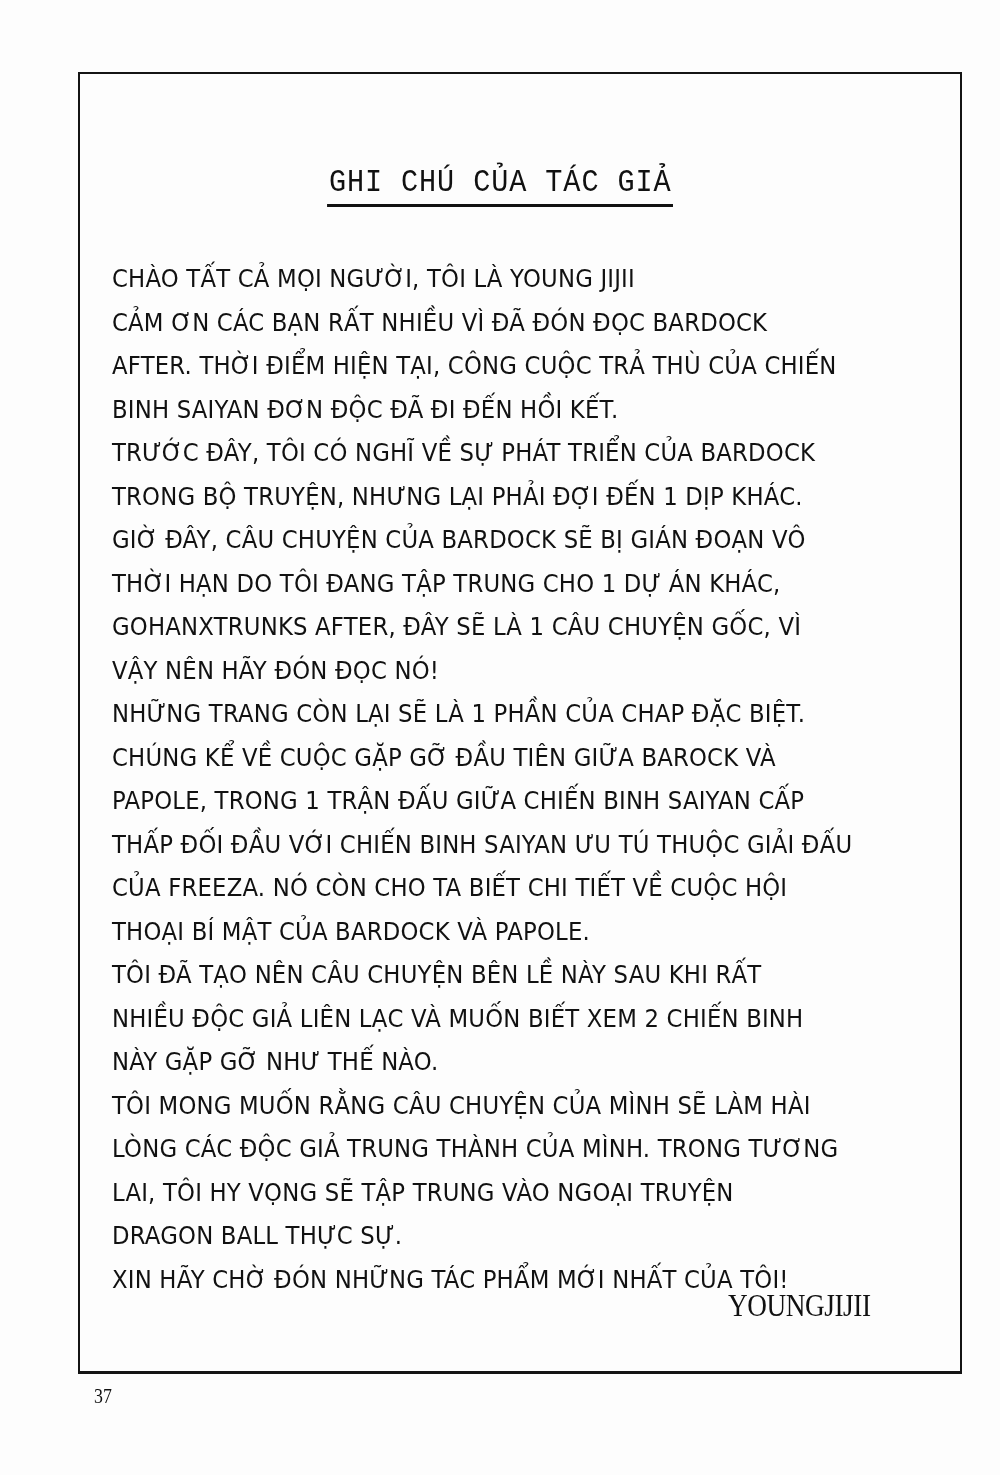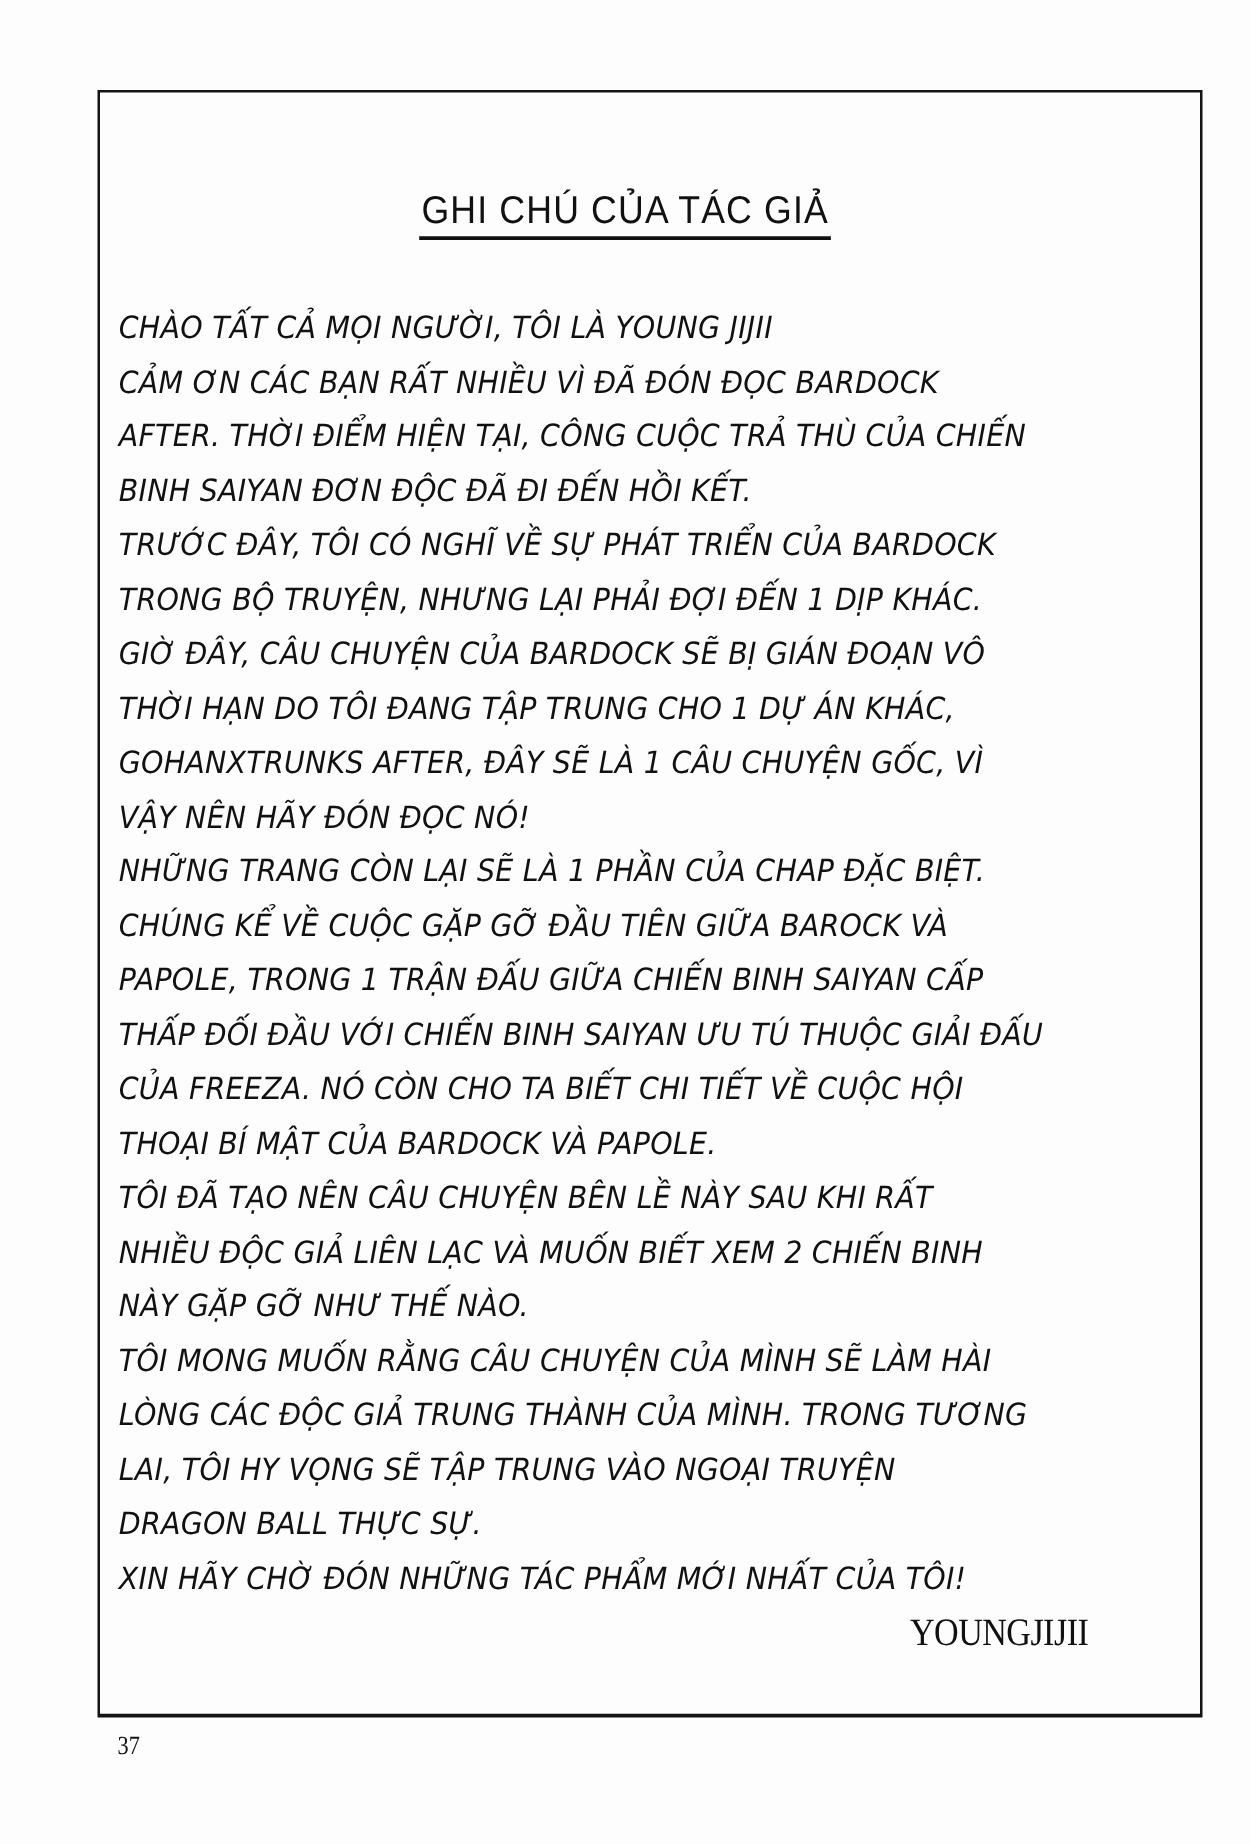--- a/index.html
+++ b/index.html
@@ -23,42 +23,41 @@
       border: 2px solid #141414;
       border-bottom-width: 3px;
       box-sizing: border-box;
     }
     .note-title {
       position: absolute;
       left: 0;
       right: 0;
       top: 148px;
       text-align: center;
-      font-family: Liberation Sans, sans-serif;
+      font-family: Liberation Mono, monospace;
       font-size: 31px;
       font-weight: normal;
       letter-spacing: 1px;
       line-height: 40px;
-      margin: 0;
+      margin: 15px;
     }
     .note-title span {
       display: inline-block;
       border-bottom: 3px solid #111;
       padding: 0 2px 1px 2px;
       transform: scaleX(0.92);
     }
     .note-body {
       position: absolute;
       left: 95px;
       top: 240px;
       width: 860px;
-      margin: 0;
+      margin: 17px;
       padding: 0;
       list-style: none;
-      font-style: italic;
     }
     .note-line {
       font-family: "DejaVu Sans", sans-serif;
       font-size: 24.5px;
       line-height: 43.5px;
       height: 43.5px;
       white-space: nowrap;
       letter-spacing: 0.2px;
       transform-origin: left center;
       transform: scaleX(0.93);

